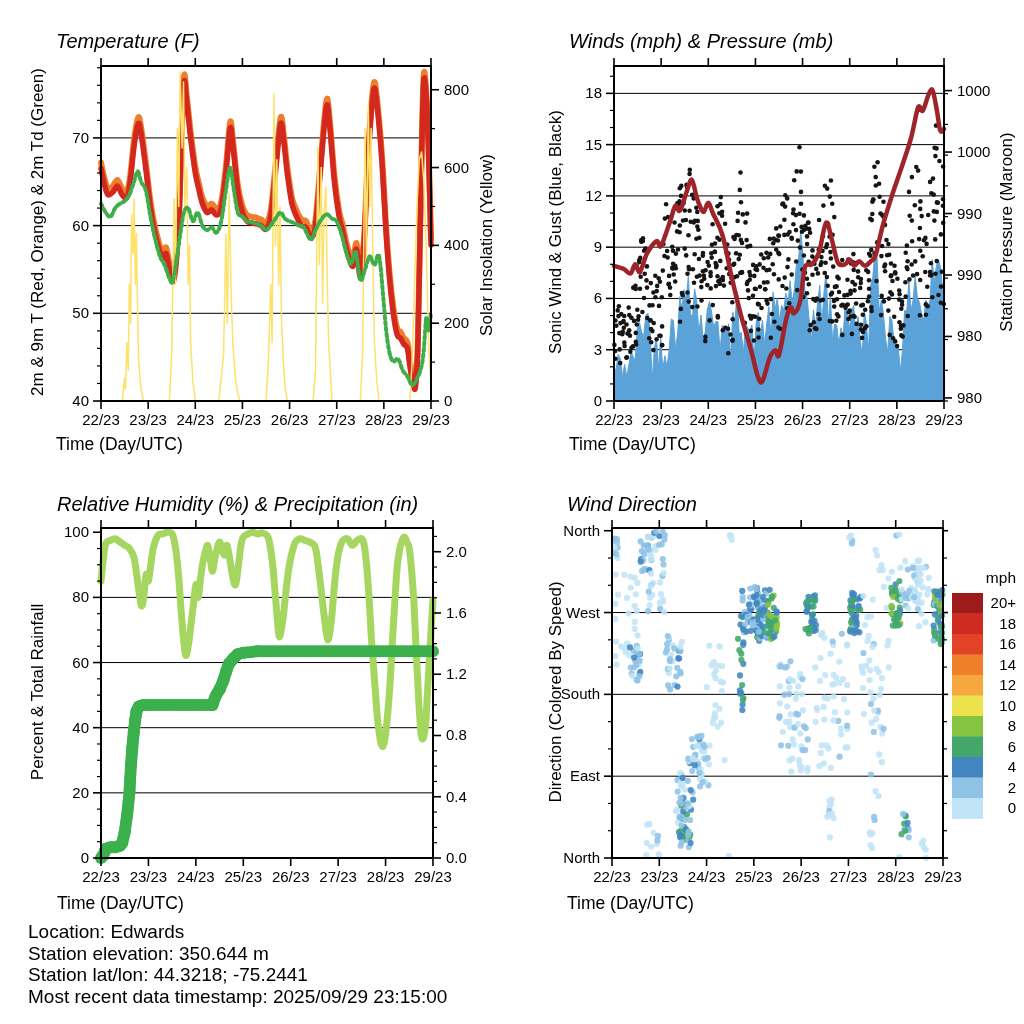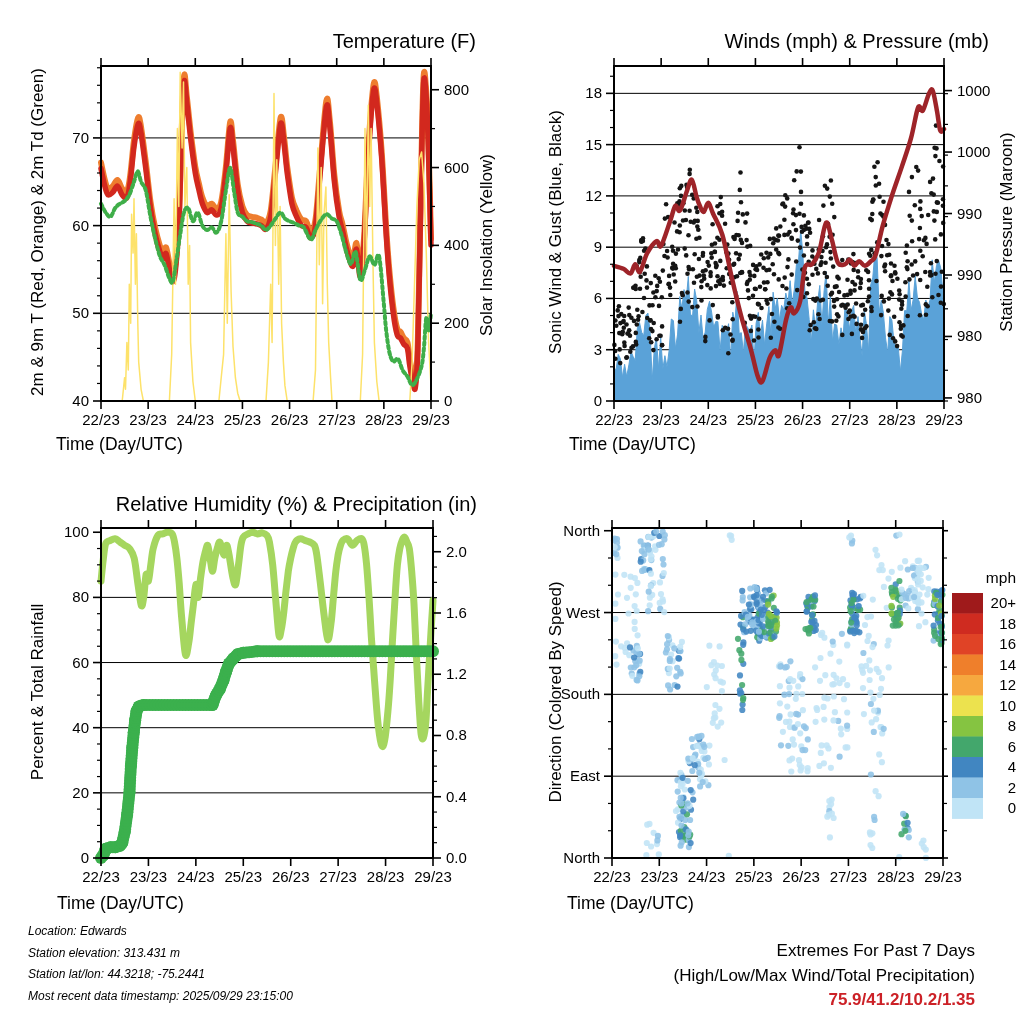--- a/index.html
+++ b/index.html
@@ -1,22 +1,22 @@
 <!DOCTYPE html>
 <html><head>
 <meta charset="utf-8">
 <style>
   html,body{margin:0;padding:0;background:#fff;}
   .fig{position:relative;width:1024px;height:1024px;background:#ffffff;overflow:hidden;
        font-family:"Liberation Sans",sans-serif;color:#000;}
   .abs{position:absolute;white-space:nowrap;}
-  .ptitle{font-size:20px;text-align:right;width:420px;}
+  .ptitle{font-size:20px;text-align:left;width:420px;font-style:italic;}
   .xlab{font-size:17.5px;text-align:left;width:420px;}
   .vlab{font-size:17px;text-align:center;width:420px;transform:rotate(-90deg);}
-  .footer-line{font-size:12px;line-height:21.5px;font-style:italic;}
+  .footer-line{font-size:19px;line-height:21.5px;}
   .ext{font-size:17px;line-height:24.5px;text-align:right;}
   .ext .val{font-weight:bold;}
   svg{position:absolute;left:0;top:0;}
 </style>
 </head>
 <body>
 
 <div class="fig">
   <svg id="canvas" width="1024" height="1024" viewBox="0 0 1024 1024">
       <g>
@@ -2068,40 +2068,36 @@
         <rect x="952" y="777.5" width="31" height="20.9" fill="#8fc3e6"></rect>
         <text x="1016" y="792.75" font-size="15" font-family="&quot;Liberation Sans&quot;,sans-serif" fill="#000" text-anchor="end">2</text>
         <rect x="952" y="798.0" width="31" height="20.9" fill="#c0e4f6"></rect>
         <text x="1016" y="813.25" font-size="15" font-family="&quot;Liberation Sans&quot;,sans-serif" fill="#000" text-anchor="end">0</text>
       </g>
     </svg>
 
   <div class="abs ptitle" style="left:56px;top:30px;">Temperature (F)</div>
   <div class="abs ptitle" style="left:569px;top:30px;">Winds (mph) &amp; Pressure (mb)</div>
   <div class="abs ptitle" style="left:57px;top:493px;">Relative Humidity (%) &amp; Precipitation (in)</div>
+  <div class="abs ptitle" style="left:567px;top:493px;">Wind Direction</div>
 
   <div class="abs xlab" style="left:56px;top:434px;">Time (Day/UTC)</div>
   <div class="abs xlab" style="left:569px;top:434px;">Time (Day/UTC)</div>
   <div class="abs xlab" style="left:57px;top:893px;">Time (Day/UTC)</div>
   <div class="abs xlab" style="left:567px;top:893px;">Time (Day/UTC)</div>
 
   <div class="abs vlab" style="left:-172px;top:222px;">2m &amp; 9m T (Red, Orange) &amp; 2m Td (Green)</div>
   <div class="abs vlab" style="left:277px;top:235px;">Solar Insolation (Yellow)</div>
   <div class="abs vlab" style="left:346px;top:222px;">Sonic Wind &amp; Gust (Blue, Black)</div>
   <div class="abs vlab" style="left:797px;top:222px;">Station Pressure (Maroon)</div>
   <div class="abs vlab" style="left:-172px;top:682px;">Percent &amp; Total Rainfall</div>
   <div class="abs vlab" style="left:346px;top:682px;">Direction (Colored By Speed)</div>
 
   <div class="abs" style="right:8px;top:569px;font-size:15.5px;text-align:center;">mph</div>
 
   <div class="abs" style="left:28px;top:921px;">
     <div class="footer-line">Location: Edwards</div>
-    <div class="footer-line">Station elevation: 313.431 m</div>
+    <div class="footer-line">Station elevation: 350.644 m</div>
     <div class="footer-line">Station lat/lon: 44.3218; -75.2441</div>
     <div class="footer-line">Most recent data timestamp: 2025/09/29 23:15:00</div>
   </div>
 
-  <div class="abs ext" style="right:49px;top:939px;">
-    <div>Extremes For Past 7 Days</div>
-    <div>(High/Low/Max Wind/Total Precipitation)</div>
-    <div class="val" id="extremes-value" style="color: rgb(204, 33, 39);">75.9/41.2/10.2/1.35</div>
-  </div>
 </div>
 
 </body></html>

